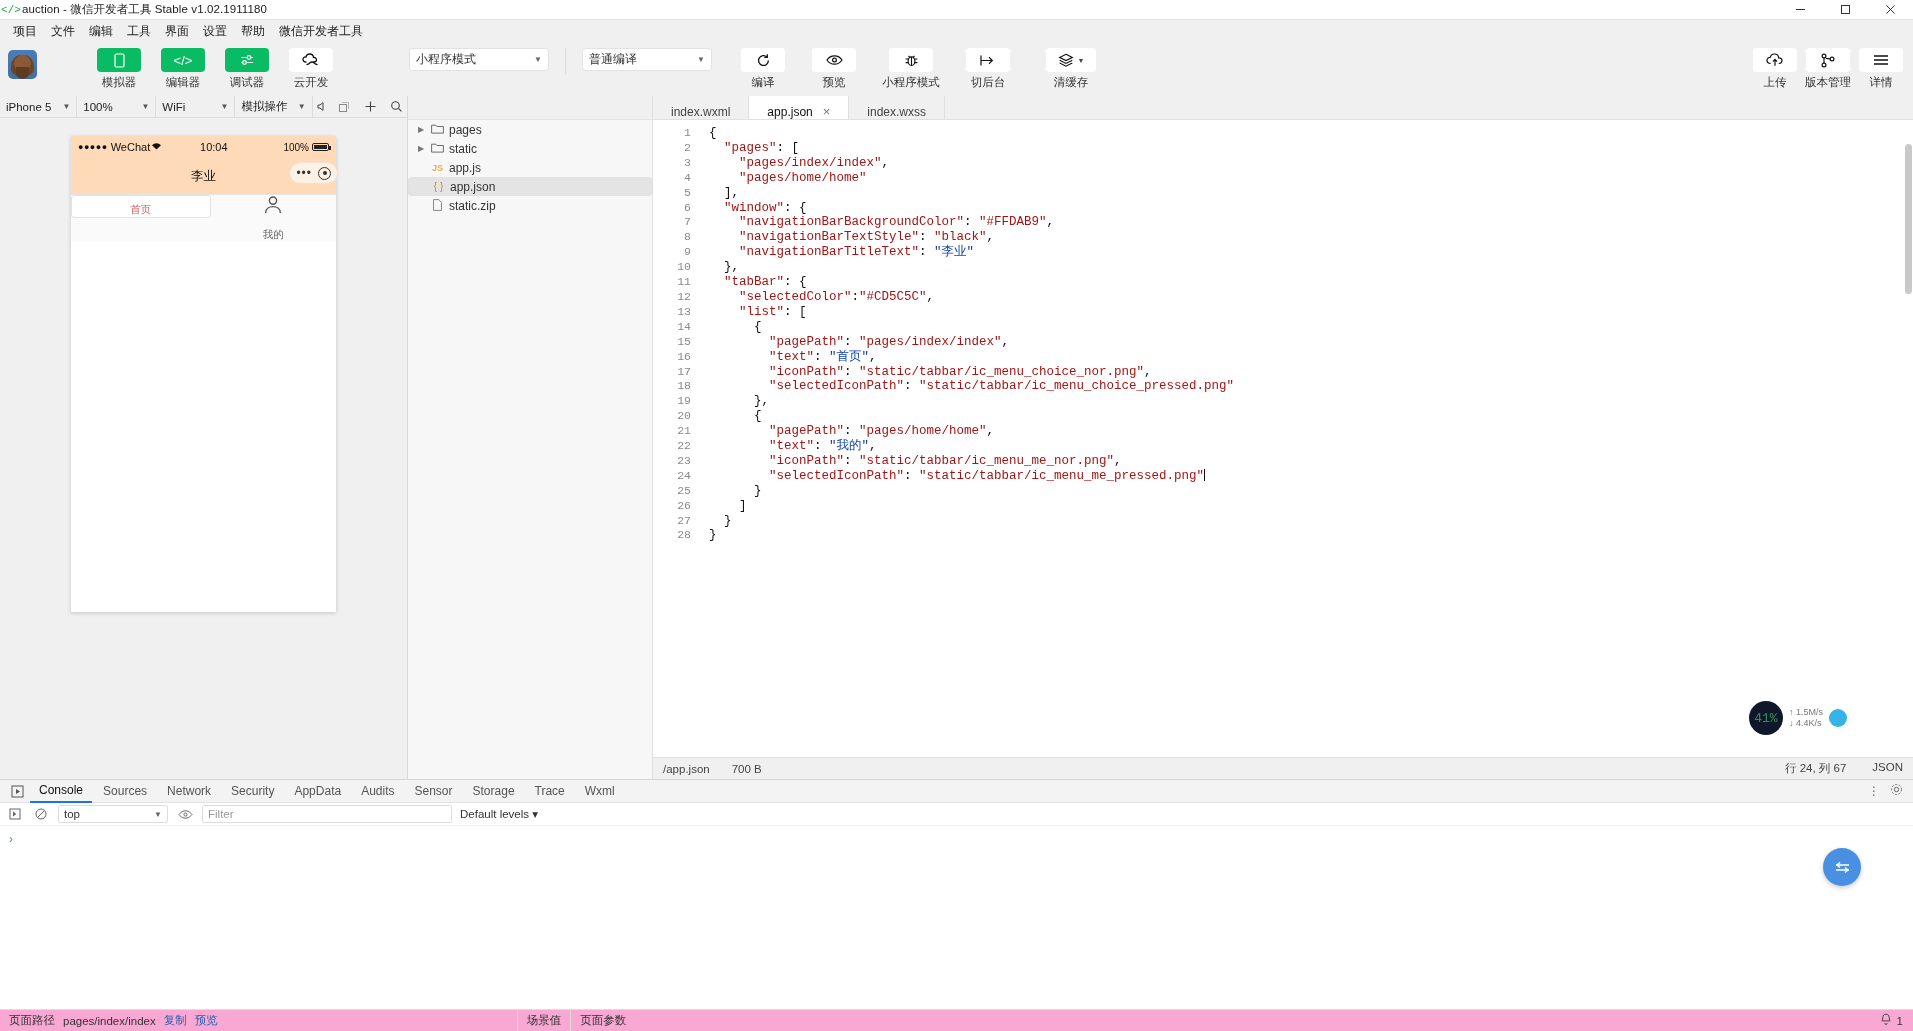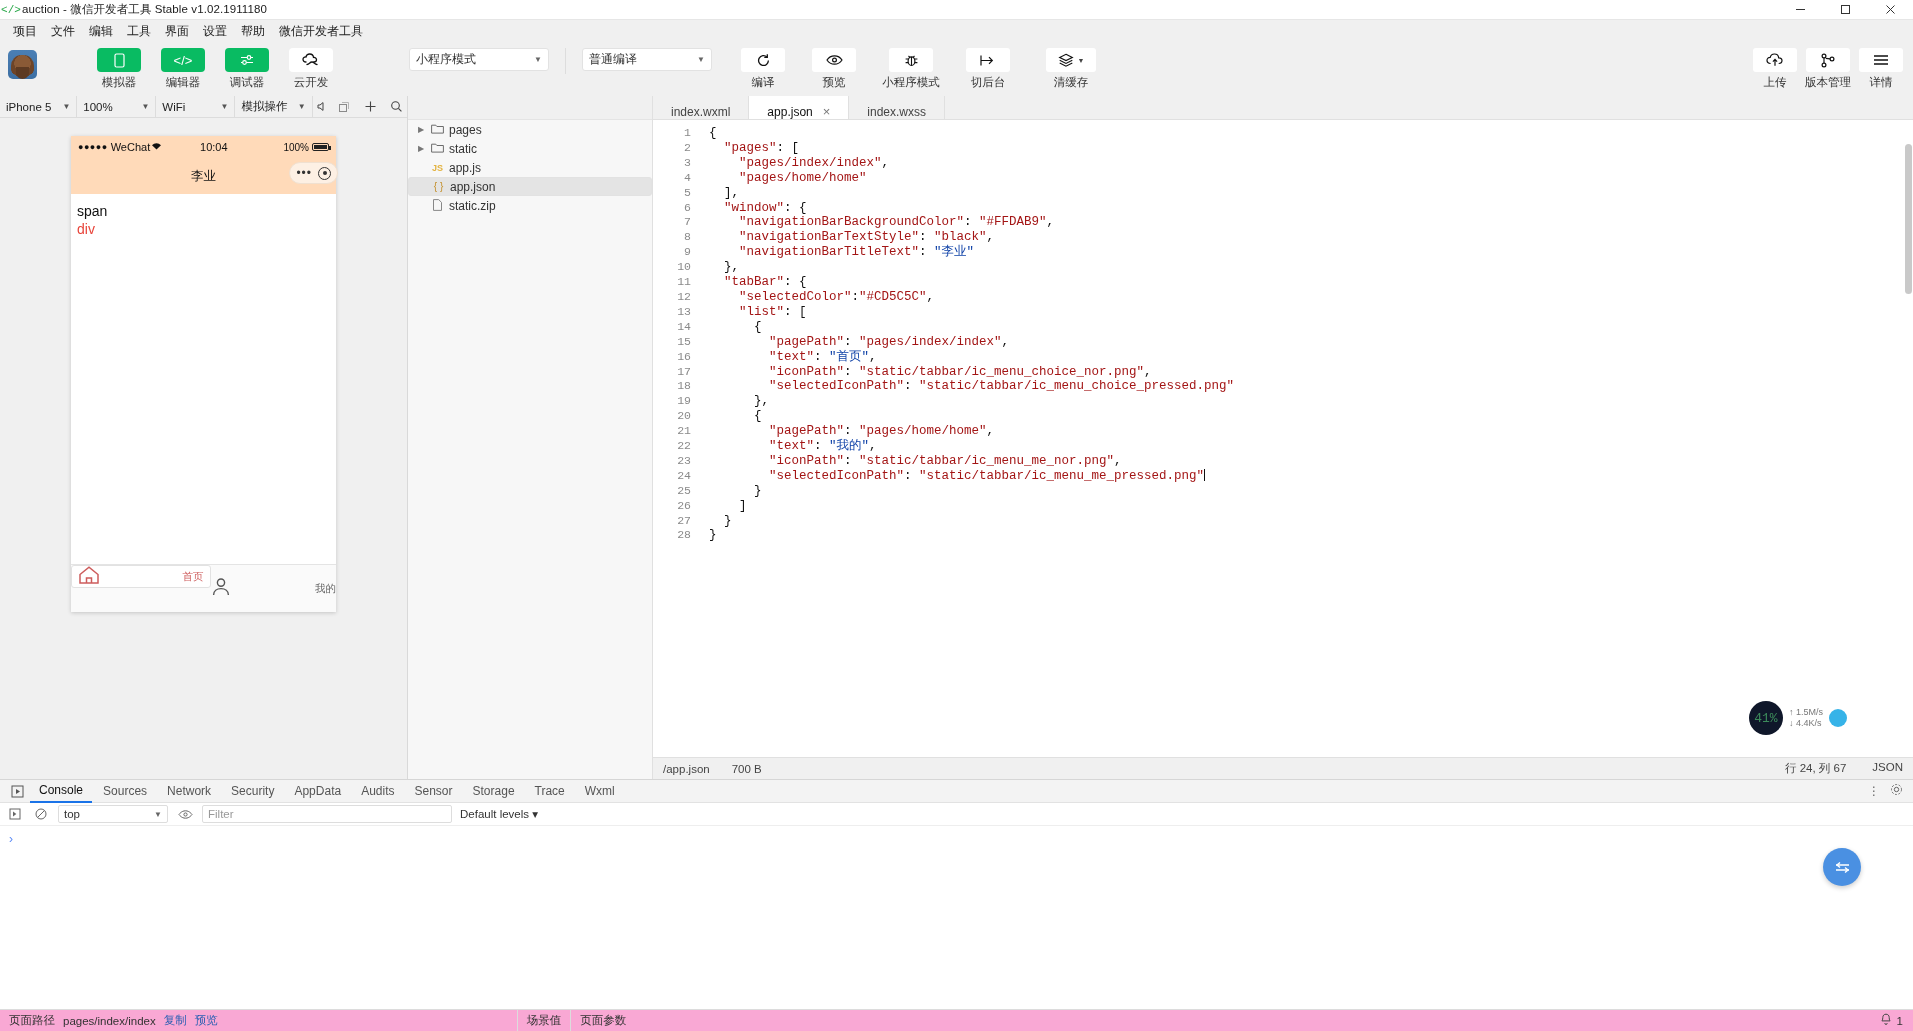--- a/index.html
+++ b/index.html
@@ -92,21 +92,21 @@
              background:#fdf0e4; border:1px solid #f0e0d0; border-radius:14px; height:22px; padding:0 6px; gap:6px; }
   .ph-caps .el { letter-spacing:1px; font-size:12px; color:#333; }
   .ph-caps .tgt { width:13px; height:13px; border:1.6px solid #333; border-radius:50%;
                   display:flex; align-items:center; justify-content:center; }
   .ph-caps .tgt i { width:4px; height:4px; background:#333; border-radius:50%; display:block; }
   .ph-page { flex:1; padding:8px 6px; background:#fff; }
   .ph-line { font-size:14px; line-height:18px; }
   .ph-line.black { color:#111; }
   .ph-line.red { color:#e8443a; }
   .ph-tabbar { height:48px; border-top:1px solid #e4e4e4; display:flex; background:#fafafa; }
-  .ph-tab { flex:1; display:flex; flex-direction:row; align-items:center; justify-content:space-between; gap:10px; }
+  .ph-tab { flex:1; display:flex; flex-direction:column; align-items:center; justify-content:flex-end; gap:10px; }
   .ph-tab .lab { font-size:10.5px; }
   .ph-tab.sel .lab { color:#CD5C5C; }
   .ph-tab .lab { color:#666; }
 
   
   .tree-pane { width:245px; background:#f7f7f7; border-right:1px solid #e0e0e0;
                display:flex; flex-direction:column; flex:none; }
   .tree-head { height:24px; background:#f0f0f0; border-bottom:1px solid #e4e4e4; }
   .tree-row { height:19px; display:flex; align-items:center; padding-left:8px; font-size:12px; color:#333; gap:5px; }
   .tree-row.sel { background:#e4e4e4; }
@@ -407,24 +407,20 @@
               </span>
           </div>
           <div class="ph-nav">
             <div class="title">李业</div>
             <div class="ph-caps">
               <span class="el">•••</span>
               <span class="tgt">
                   <i></i>
                 </span>
             </div>
-          </div>
-          <div class="ph-page">
-            <div class="ph-line black">span</div>
-            <div class="ph-line red">div</div>
           </div>
           <div class="ph-tabbar">
             <div class="ph-tab sel">
               <span>
                 <svg width="22" height="20" viewBox="0 0 22 20">
                     <path d="M2 9.5L11 2.2l9 7.3V18H2V9.5z" fill="none" stroke="#CD5C5C" stroke-width="1.5"></path>
                     <path d="M8.5 18v-5h5v5" fill="none" stroke="#CD5C5C" stroke-width="1.5"></path>
                   </svg>
               </span>
               <span class="lab">首页</span>

